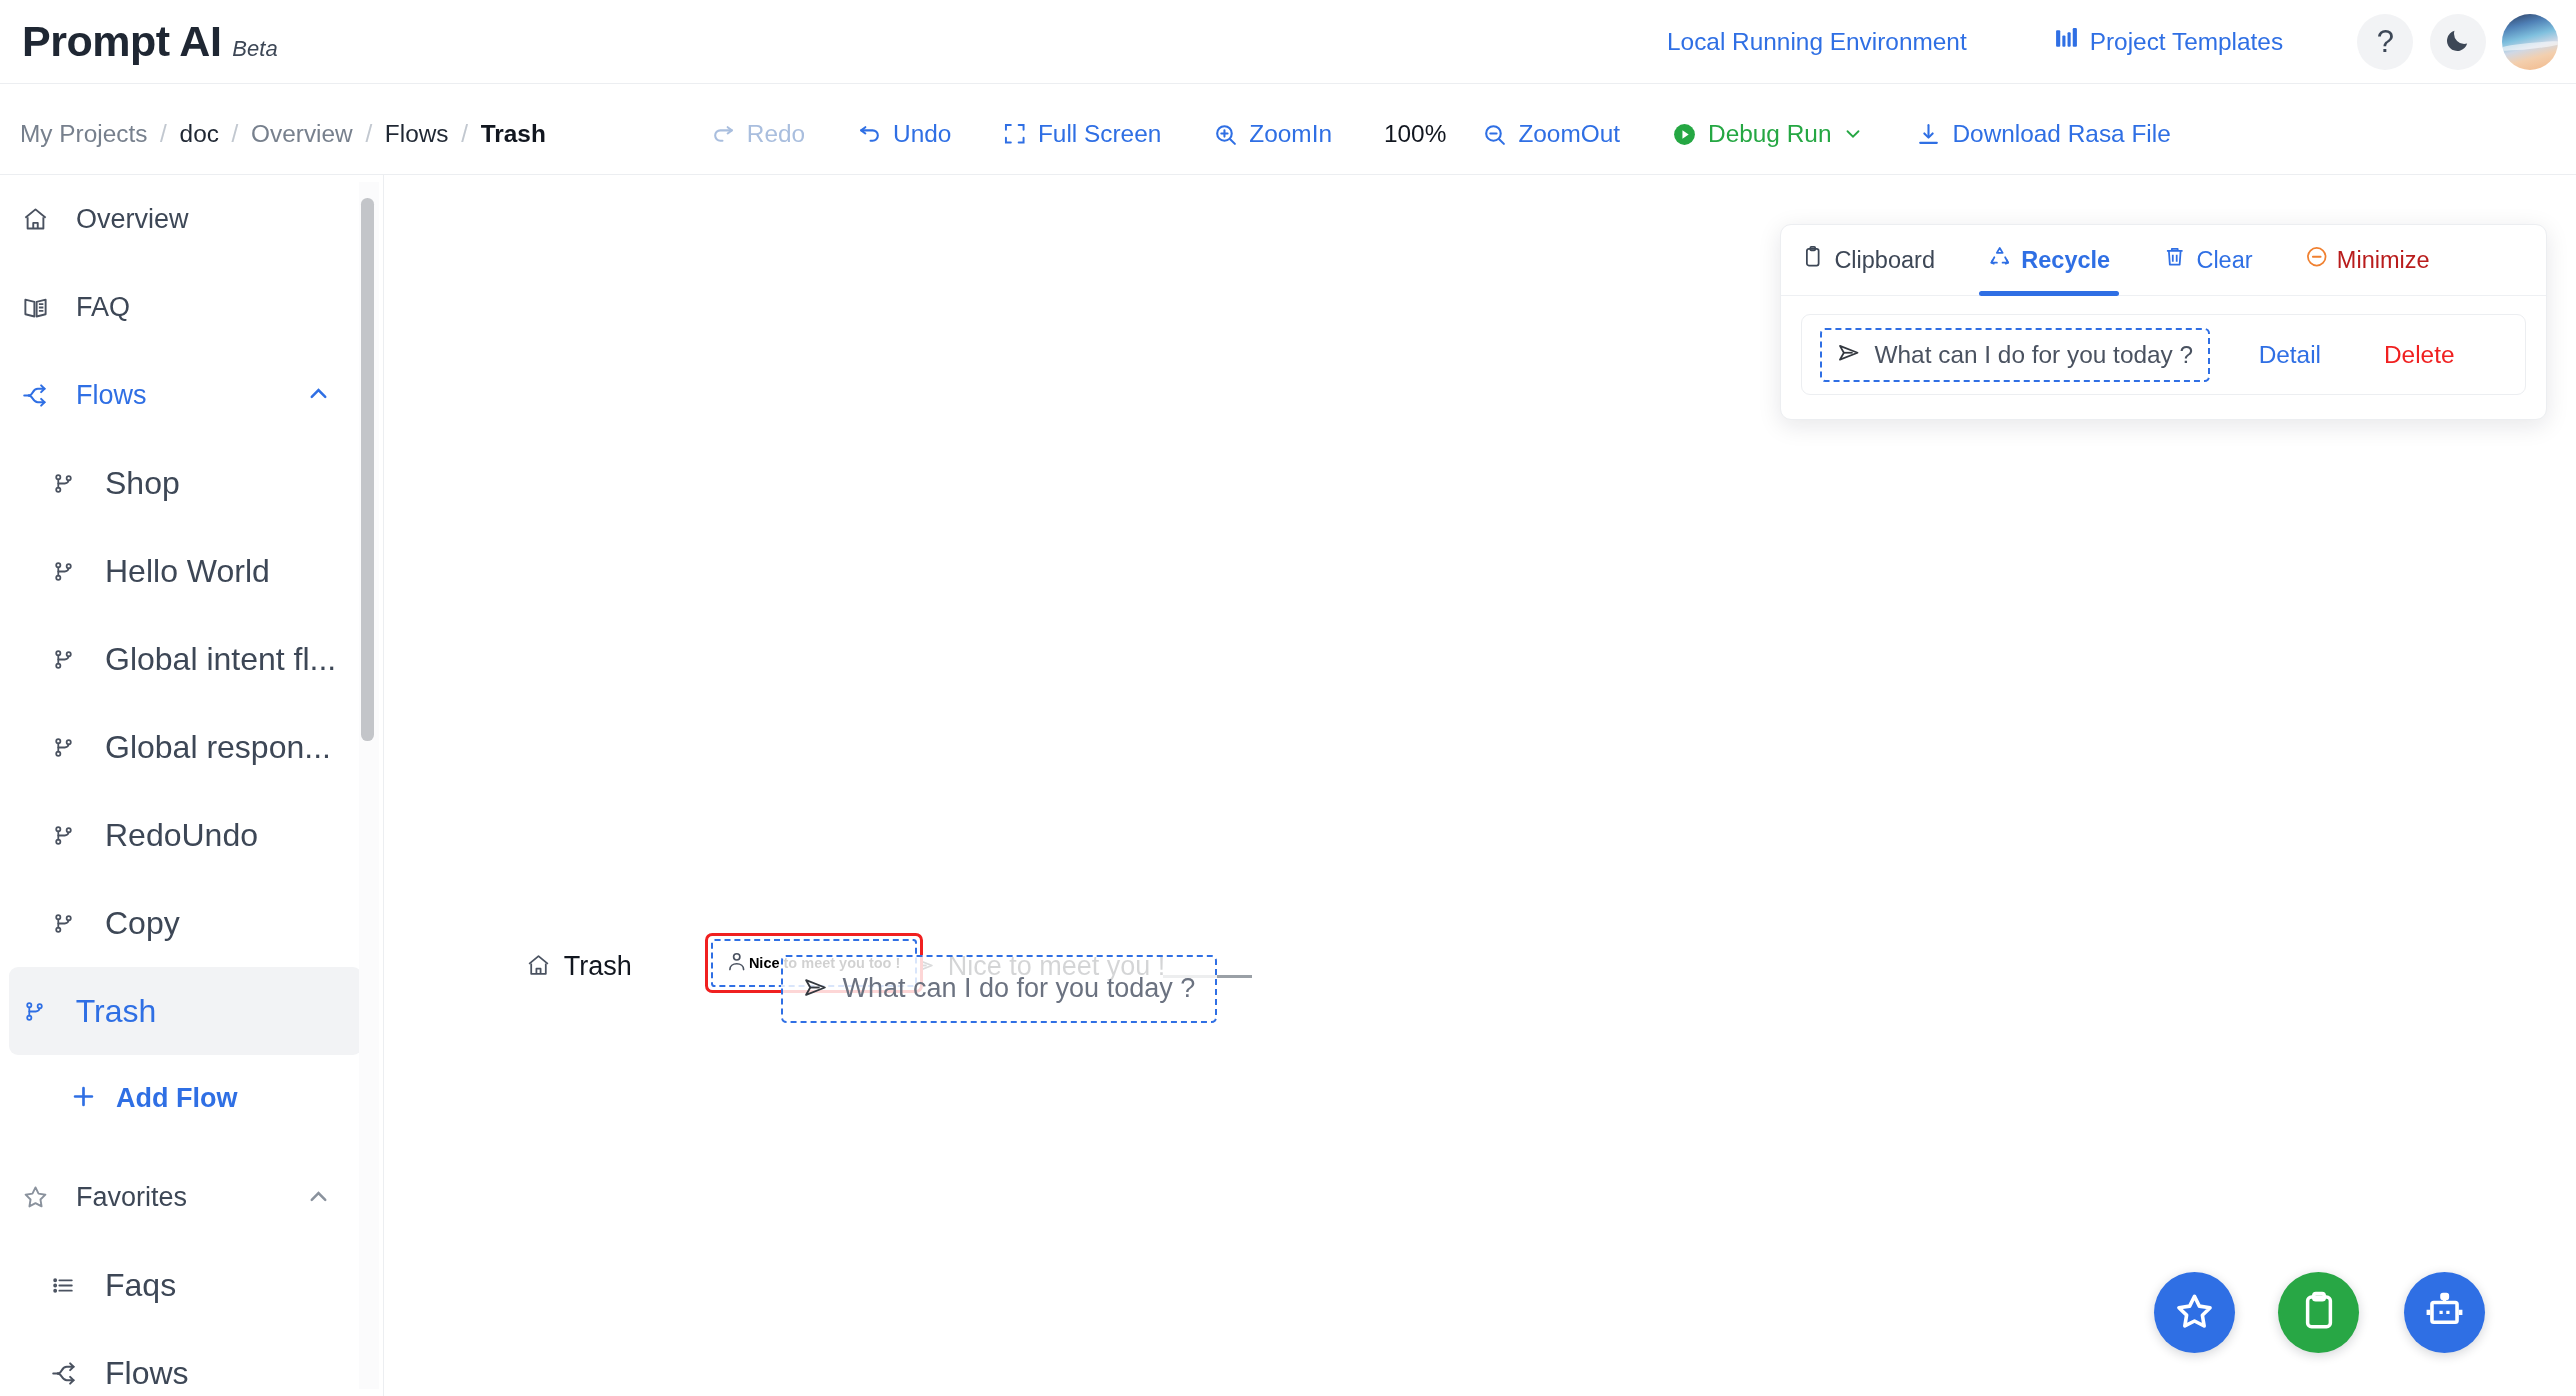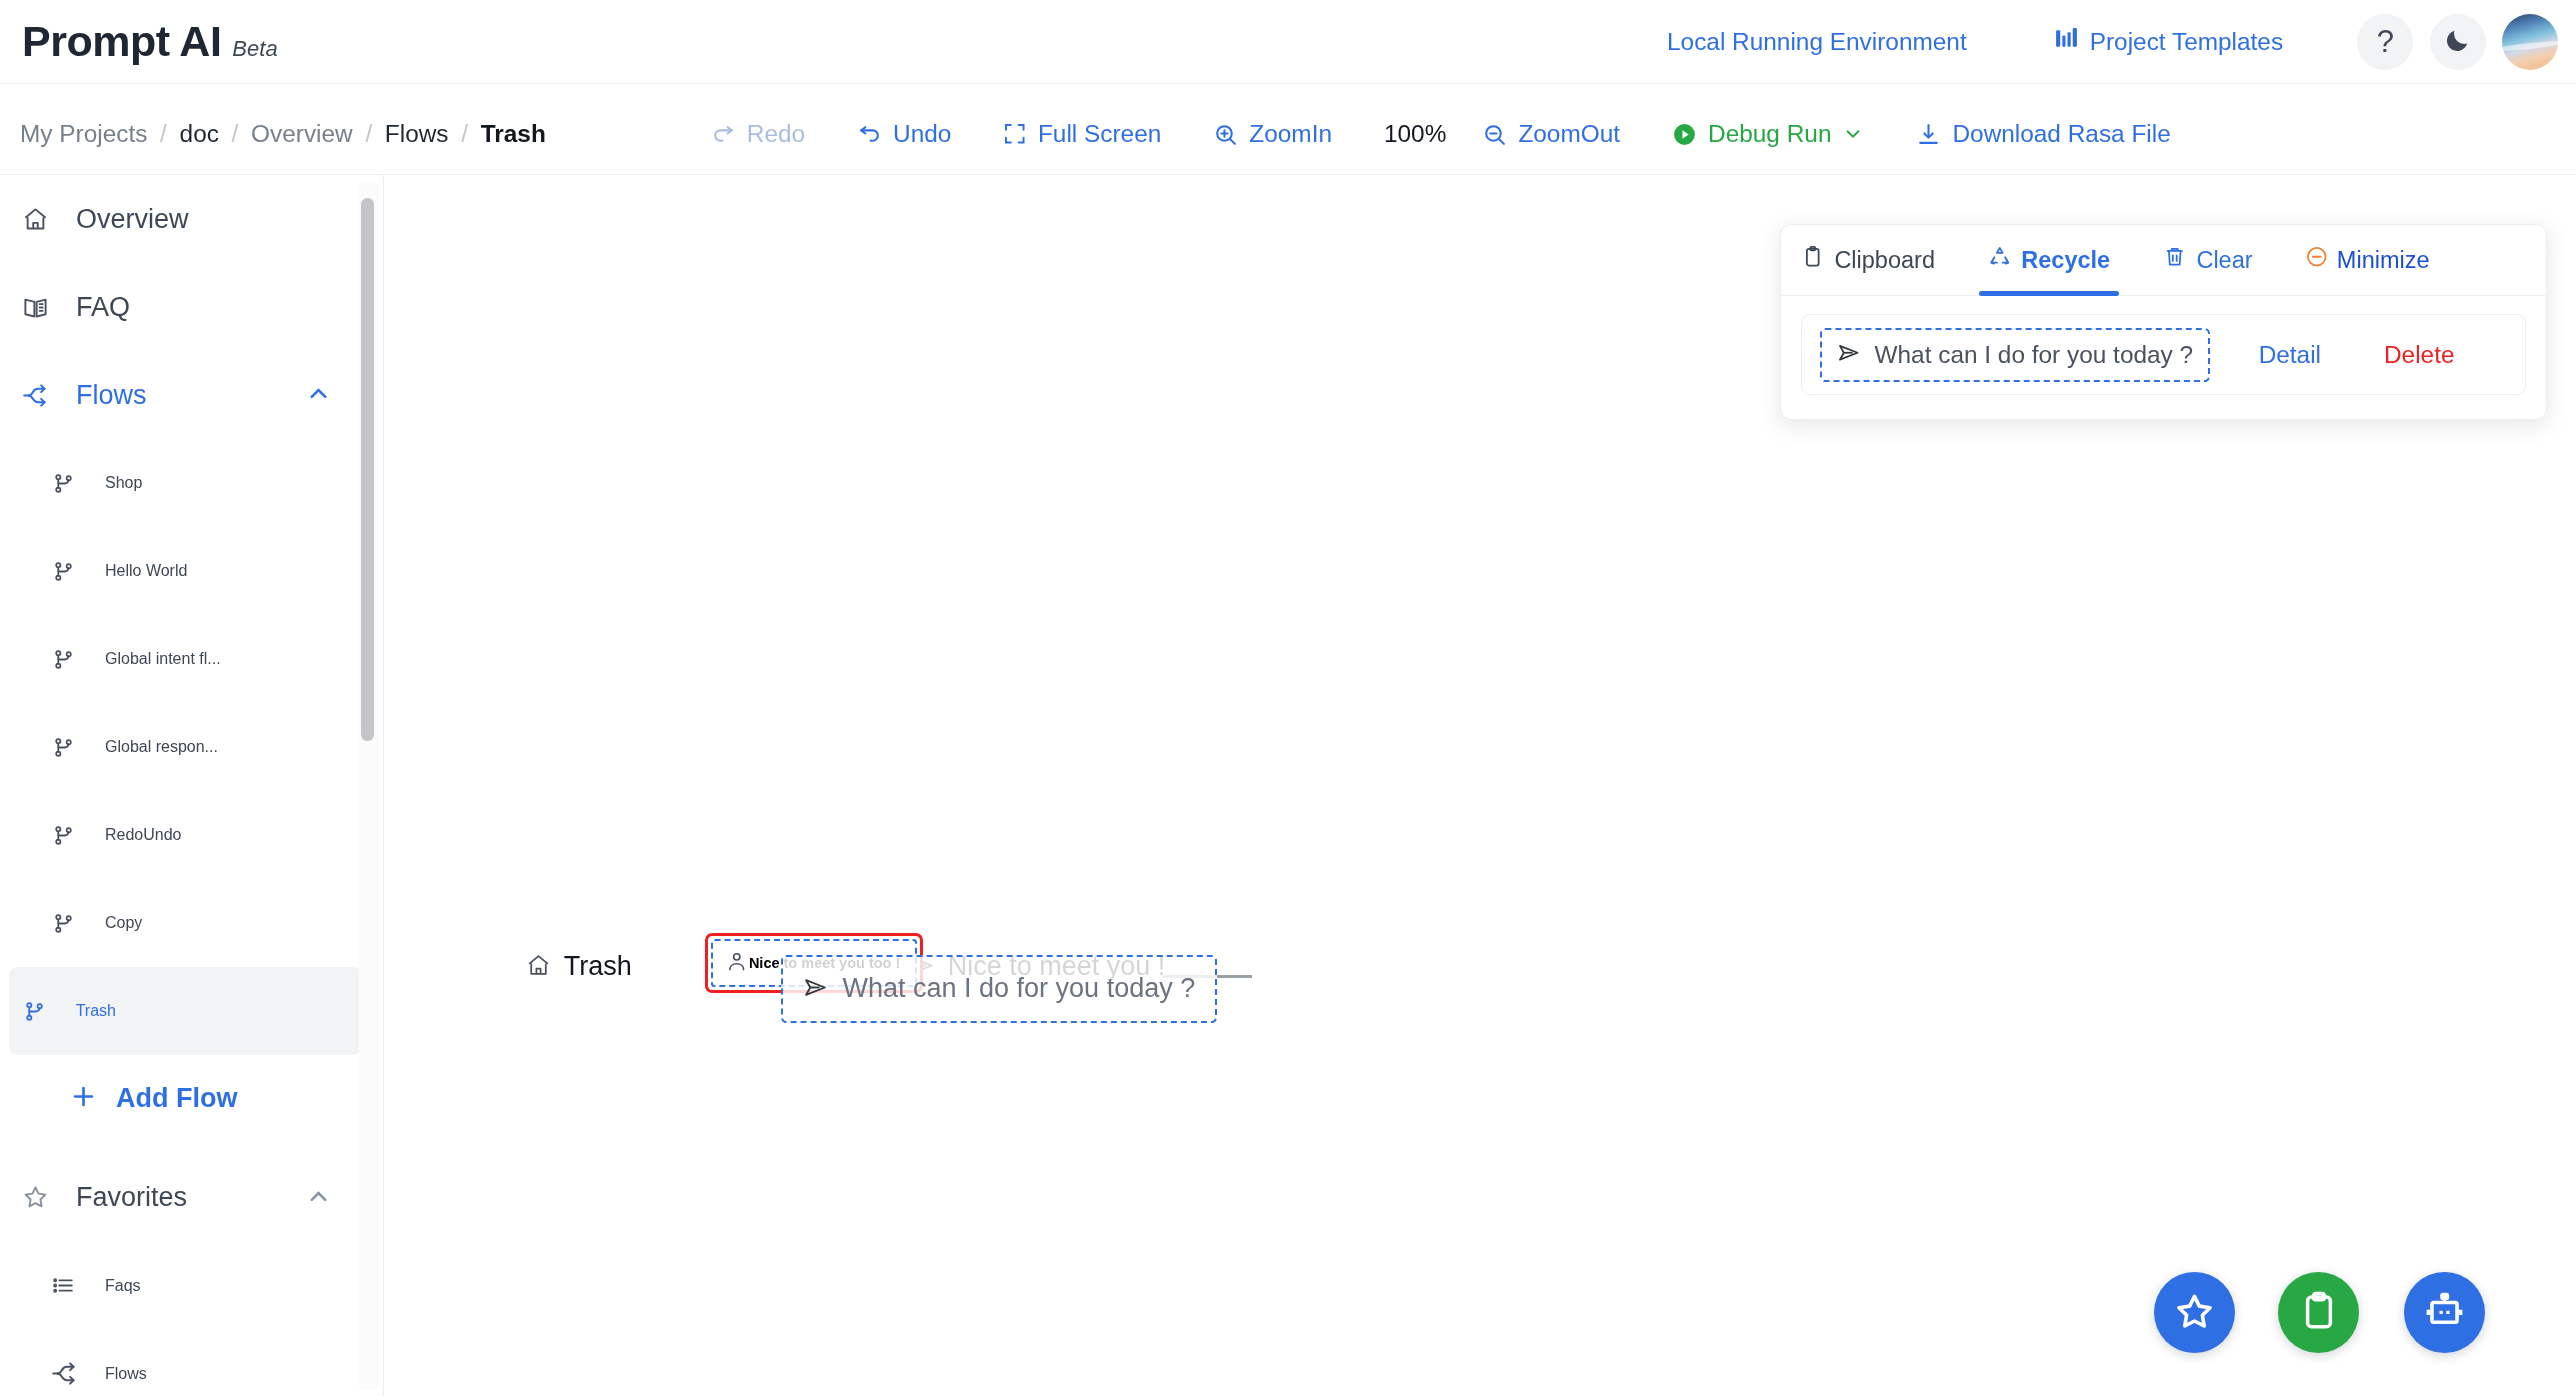--- a/index.html
+++ b/index.html
@@ -72,21 +72,21 @@
   }
   .nav-item {
     display: flex; align-items: center; height: 88px;
     padding-left: 22px; cursor: pointer; position: relative;
   }
   .nav-item .ic { width: 36px; display: flex; align-items: center; justify-content: flex-start; flex: 0 0 36px; }
   .nav-item .lbl { font-size: 27px; color: #3d4756; margin-left: 18px; white-space: nowrap; }
   .nav-item.active > .lbl, .nav-item.active .lbl { color: #2f6fe4; }
   .nav-item .chev { margin-left: auto; margin-right: 51px; }
   .nav-sub { padding-left: 51px; }
-  .nav-sub .lbl { font-size: 16px; }
+  .nav-sub .lbl { font-size: 32px; }
   .nav-row-highlight {
     background: #f2f3f5; border-radius: 9px;
     margin: 0 12.7px 0 9px; padding-left: 12.7px; width: 353px;
   }
   .addflow { display:flex; align-items:center; height: 86px; padding-left: 69px; cursor: pointer; }
   .addflow .lbl { font-size: 27px; color: #2f6fe4; font-weight: 600; margin-left: 18px; }
 
   
   .sb-track { position: absolute; top: 7.2px; right: 3.6px; width: 20px; height: 1207px; background: #fbfbfc; }
   .sb-thumb { position: absolute; top: 16.3px; right: 5.4px; width: 12.7px; height: 543px; background: #c3c5c9; border-radius: 6.3px; cursor: pointer; }
@@ -122,21 +122,21 @@
     width: 767px; background: #ffffff;
     border: 0.9px solid #eceef1; border-radius: 11px;
     box-shadow: 0 5.4px 23.5px rgba(16,24,40,.10);
   }
   .panel-tabs { display: flex; align-items: center; height: 71px; padding: 0 14.5px; border-bottom: 0.9px solid #eef0f3; }
   .ptab { display: flex; align-items: center; gap: 10px; font-size: 23.5px; color: #3d4756; cursor: pointer; position: relative; height: 71px; padding: 0 5.4px; }
   .ptab + .ptab { margin-left: 42px; }
   .ptab.active { color: #2f6fe4; font-weight: 600; }
   .ptab.active::after { content:""; position:absolute; left:-3.6px; right:-3.6px; bottom:0; height:4.5px; background:#2f6fe4; border-radius:2.7px; }
   .ptab.blue { color: #2f6fe4; }
-  .ptab.orange { color: #1d4ed8; gap: 8px; }
+  .ptab.orange { color: #b91c1c; gap: 8px; }
   .panel-body { padding: 18px 20px 23.5px 20px; }
   .rec-card {
     border: 0.9px solid #eceef1; border-radius: 9px;
     padding: 12.7px 18px; display: flex; align-items: center;
   }
   .rec-chip {
     border: 2.7px dashed #2f6fe4; border-radius: 5.4px;
     padding: 11px 14.5px; display: flex; align-items: center; flex: 0 0 auto;
   }
   .rec-chip .ctext { font-size: 24.4px; color: #4a5260; margin-left: 14.5px; white-space: nowrap; }

